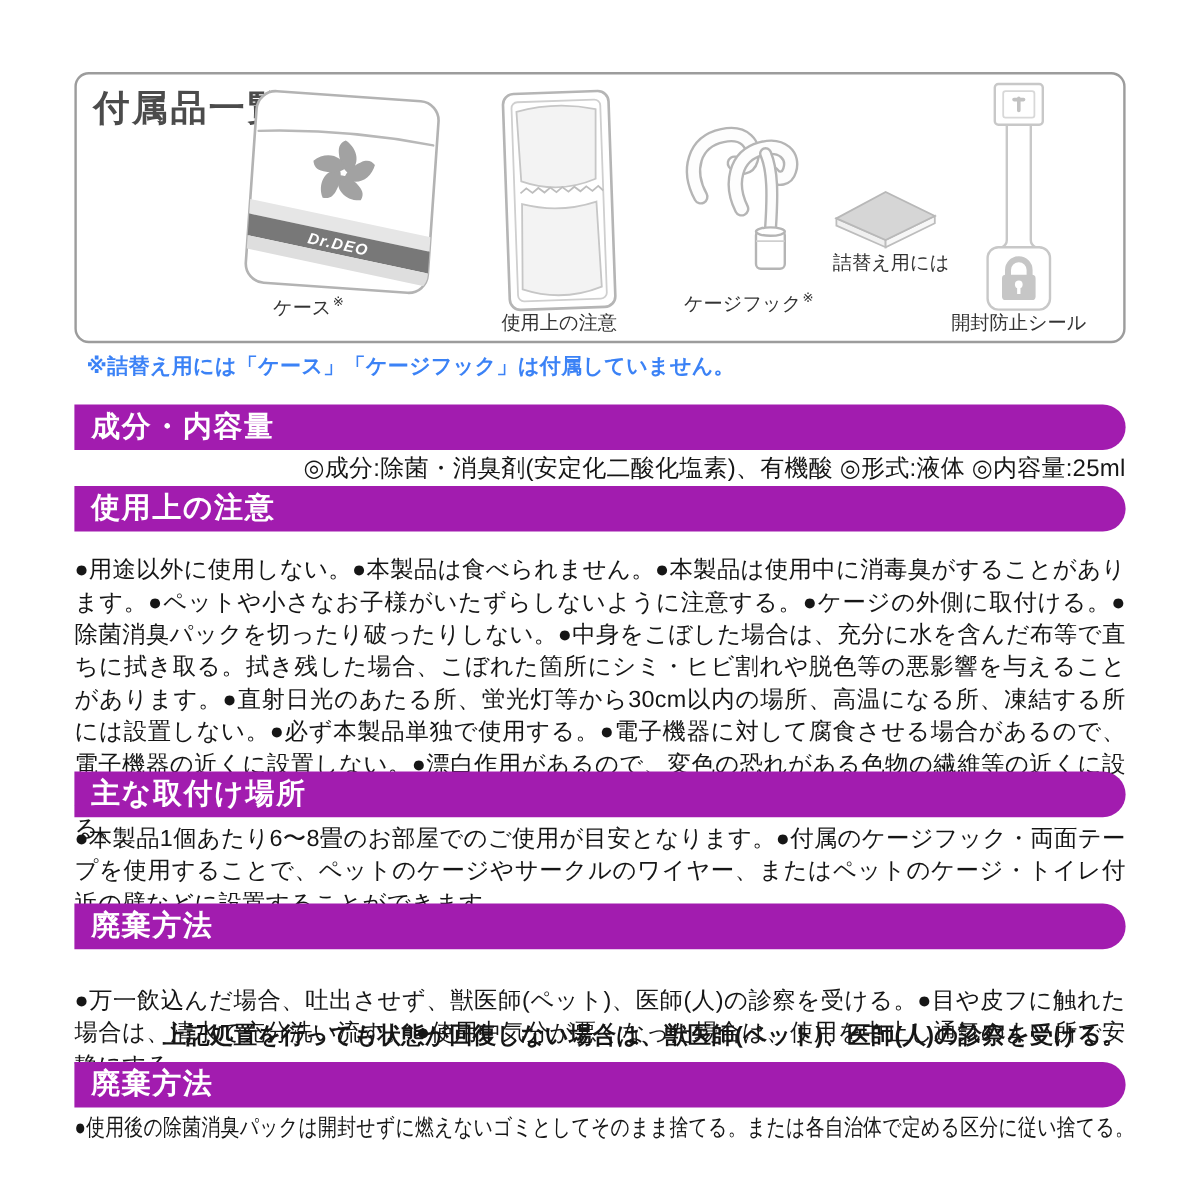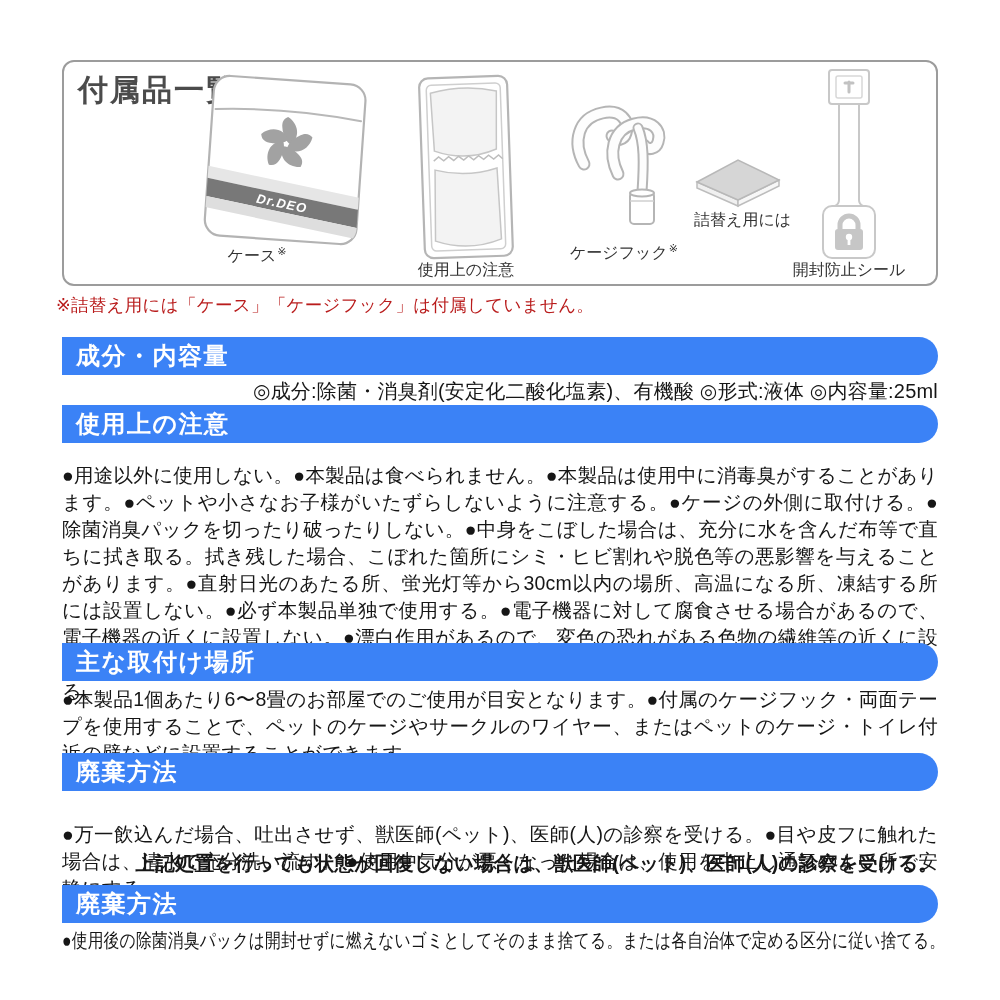--- a/index.html
+++ b/index.html
@@ -16,25 +16,25 @@
   .acc-title{
     position:absolute;left:14px;top:8px;font-size:30px;font-weight:bold;
     color:#4b4b4b;letter-spacing:2px;
   }
   .acc-item-label{
     position:absolute;font-size:16px;color:#333;white-space:nowrap;text-align:center;
   }
   .acc-item-label .sup{font-size:11px;vertical-align:super;margin-left:1px;}
   .illus{position:absolute;}
   .note-line{
-    position:absolute;left:56px;top:293px;font-size:17.5px;color:#b91c1c;letter-spacing:.3px;
+    position:absolute;left:72px;top:293px;font-size:17.5px;color:#3b82f6;letter-spacing:.3px;font-weight:bold;
   }
   
   .bar{
-    position:absolute;left:62px;width:876px;height:38px;background:#3b82f6;
+    position:absolute;left:62px;width:876px;height:38px;background:#a21caf;
     border-radius:0 19px 19px 0;color:#ffffff;font-size:24px;font-weight:bold;
     line-height:37px;padding-left:14px;box-sizing:border-box;letter-spacing:1.5px;
   }
   
   .body-text{
     position:absolute;left:62px;width:876px;font-size:19.5px;line-height:27px;
     text-align:justify;color:#161616;letter-spacing:.2px;
   }
   .single-line{white-space:nowrap;text-align:right;font-size:20px;}
   .bold-line{font-weight:bold;text-align:right;}

